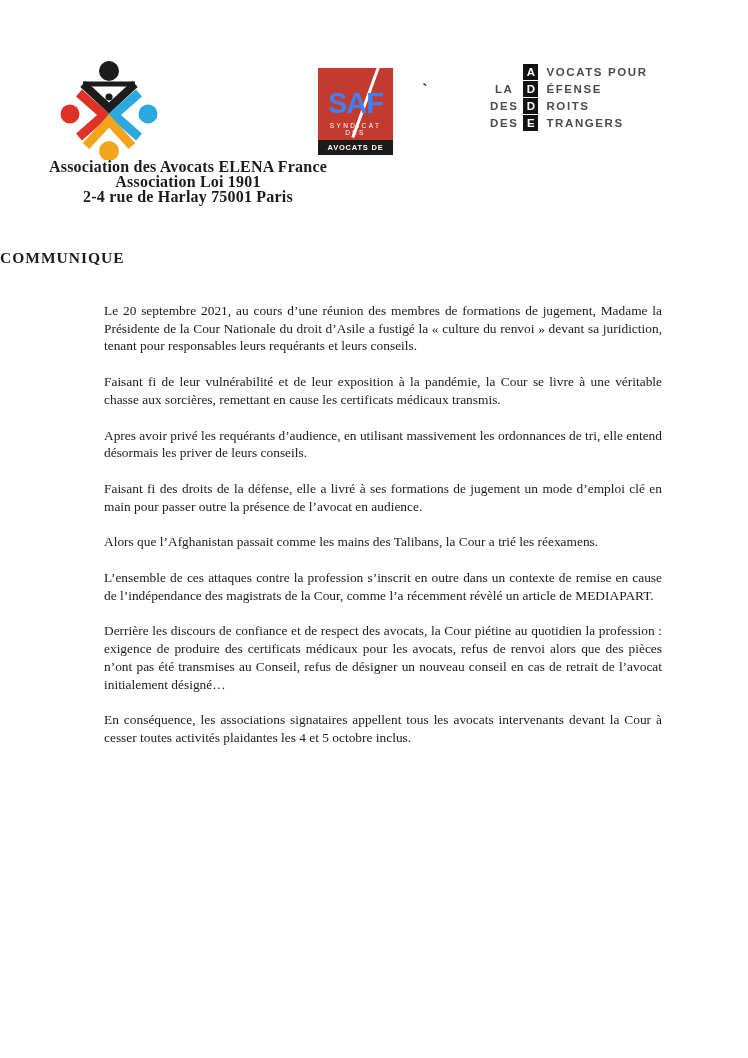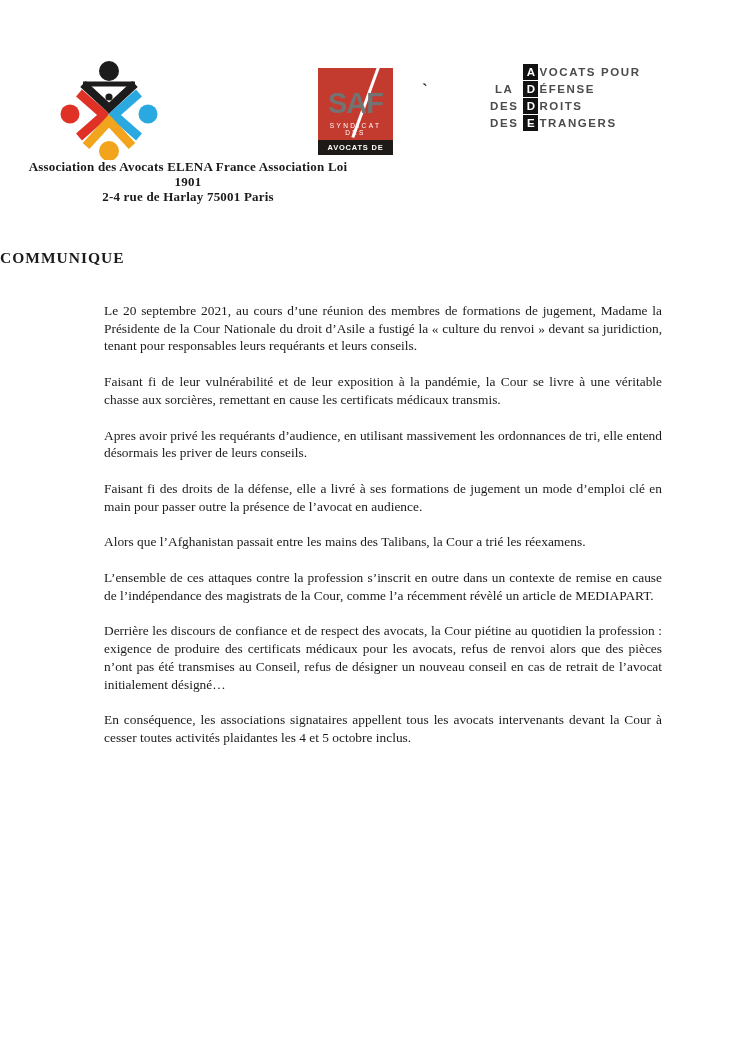--- a/index.html
+++ b/index.html
@@ -11,38 +11,38 @@
     color:#1b1b1b;
     overflow:hidden;
   }
 
   
   .elena-logo{position:absolute;left:58px;top:60px;width:102px;height:100px;}
 
   
   .address{
     position:absolute;left:28px;top:159px;width:320px;
-    text-align:center;font-size:13px;font-weight:600;line-height:15px;
+    text-align:center;font-size:16px;font-weight:600;line-height:15px;
     letter-spacing:0.2px;
   }
 
   
   .saf{
     position:absolute;left:318px;top:68px;width:75px;height:87px;
     overflow:hidden;
   }
   .saf-red{position:absolute;inset:0;bottom:15px;background:#c33a2e;}
   .saf-slash{
     position:absolute;left:47px;top:-8px;width:3px;height:80px;
     background:#ffffff;transform:rotate(20deg);
   }
   .saf-acronym{
     position:absolute;top:19px;left:0;width:100%;text-align:center;
     font-family:"Liberation Sans", sans-serif;font-weight:700;
-    font-size:29px;letter-spacing:-1px;color:#737373;
+    font-size:29px;letter-spacing:-1px;color:#3b82f6;
   }
   .saf-sub{
     position:absolute;bottom:19px;left:0;width:100%;text-align:center;
     font-family:"Liberation Sans", sans-serif;font-size:6.5px;
     letter-spacing:2.4px;color:#fff;
   }
   .saf-bar{
     position:absolute;bottom:0;left:0;width:100%;height:15px;
     background:#1d1a17;color:#fff;text-align:center;line-height:15px;
     font-family:"Liberation Sans", sans-serif;font-weight:700;
@@ -59,21 +59,21 @@
     font-family:"Liberation Sans", sans-serif;
     font-size:11.5px;font-weight:600;letter-spacing:1.6px;
     color:#4b4b4b;line-height:16px;
   }
   .adde-pre{text-align:center;padding-right:5px;white-space:pre;}
   .adde-bar{
     background:#121212;color:#fff;text-align:center;
     letter-spacing:0;border-bottom:1px solid #fff;
     font-weight:700;
   }
-  .adde-rest{padding-left:1px;white-space:pre;}
+  .adde-rest{padding-left:1px;white-space:pre;margin-left:7px;}
 
   
   .title{
     position:absolute;top:249px;left:0;width:100%;
     font-size:15.5px;font-weight:700;letter-spacing:1px;
   }
 
   
   .content{
     position:absolute;top:302px;left:88px;width:574px;
@@ -140,19 +140,19 @@
     <span class="adde-rest">TRANGERS</span>
   </div>
 
   <div class="title">COMMUNIQUE</div>
 
   <div class="content">
     <p>Le 20 septembre 2021, au cours d’une réunion des membres de formations de jugement, Madame la Présidente de la Cour Nationale du droit d’Asile a fustigé la « culture du renvoi » devant sa juridiction, tenant pour responsables leurs requérants et leurs conseils.</p>
     <p>Faisant fi de leur vulnérabilité et de leur exposition à la pandémie, la Cour se livre à une véritable chasse aux sorcières, remettant en cause les certificats médicaux transmis.</p>
     <p>Apres avoir privé les requérants d’audience, en utilisant massivement les ordonnances de tri, elle entend désormais les priver de leurs conseils.</p>
     <p>Faisant fi des droits de la défense, elle a livré à ses formations de jugement un mode d’emploi clé en main pour passer outre la présence de l’avocat en audience.</p>
-    <p>Alors que l’Afghanistan passait entre les mains des Talibans, la Cour a trié les réexamens.</p>
+    <p>Alors que l’Afghanistan passait comme les mains des Talibans, la Cour a trié les réexamens.</p>
     <p>L’ensemble de ces attaques contre la profession s’inscrit en outre dans un contexte de remise en cause de l’indépendance des magistrats de la Cour, comme l’a récemment révèlé un article de MEDIAPART.</p>
     <p>Derrière les discours de confiance et de respect des avocats, la Cour piétine au quotidien la profession : exigence de produire des certificats médicaux pour les avocats, refus de renvoi alors que des pièces n’ont pas été transmises au Conseil, refus de désigner un nouveau conseil en cas de retrait de l’avocat initialement désigné…</p>
     <p>En conséquence, les associations signataires appellent tous les avocats intervenants devant la Cour à cesser toutes activités plaidantes les 4 et 5 octobre inclus.</p>
   </div>
 
 </div>
 
 </body></html>

